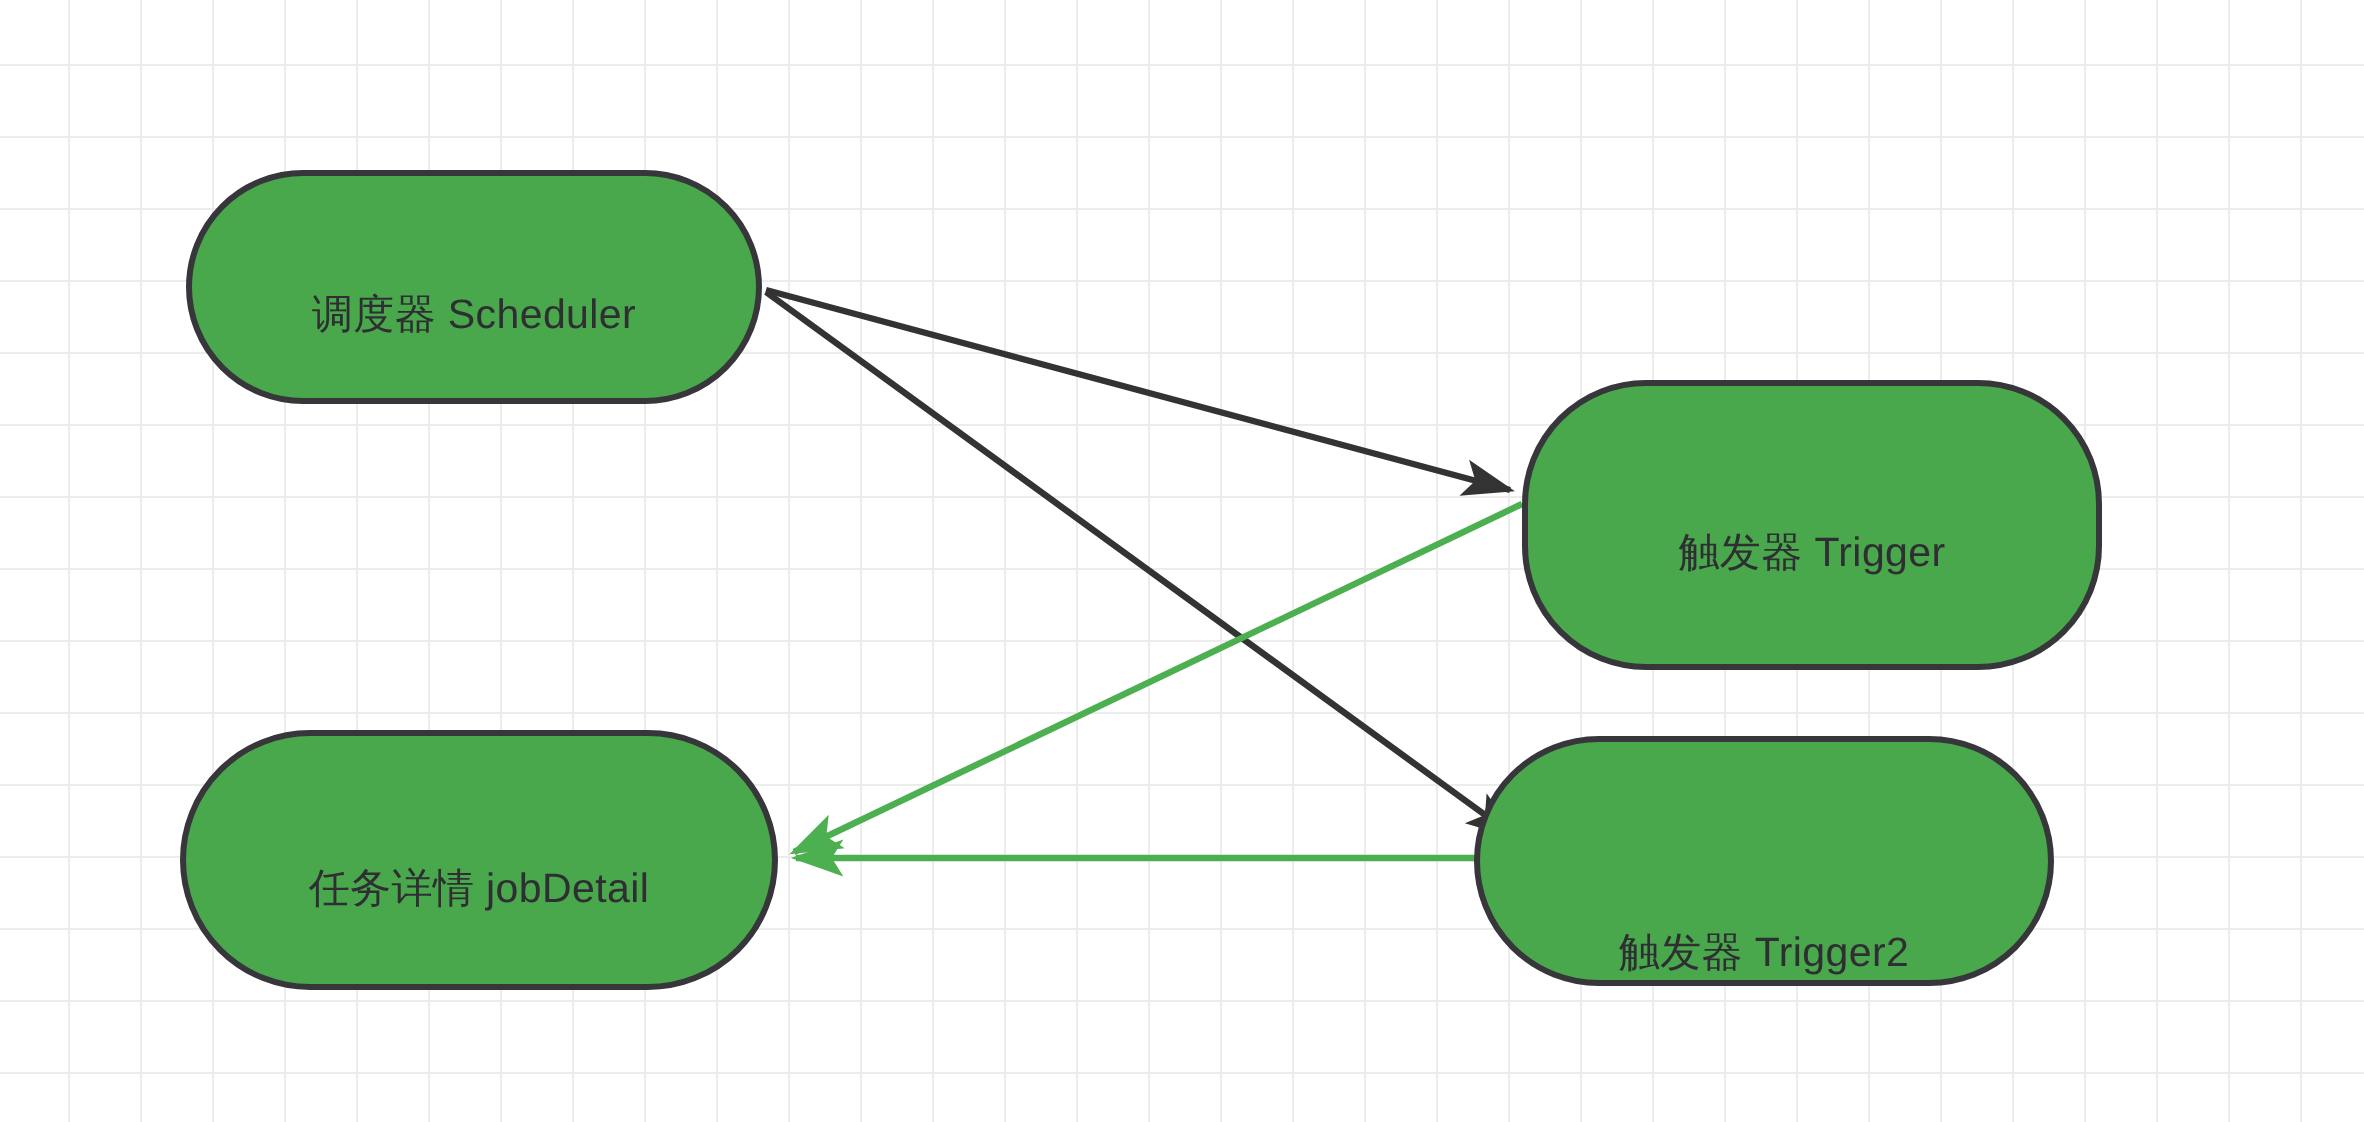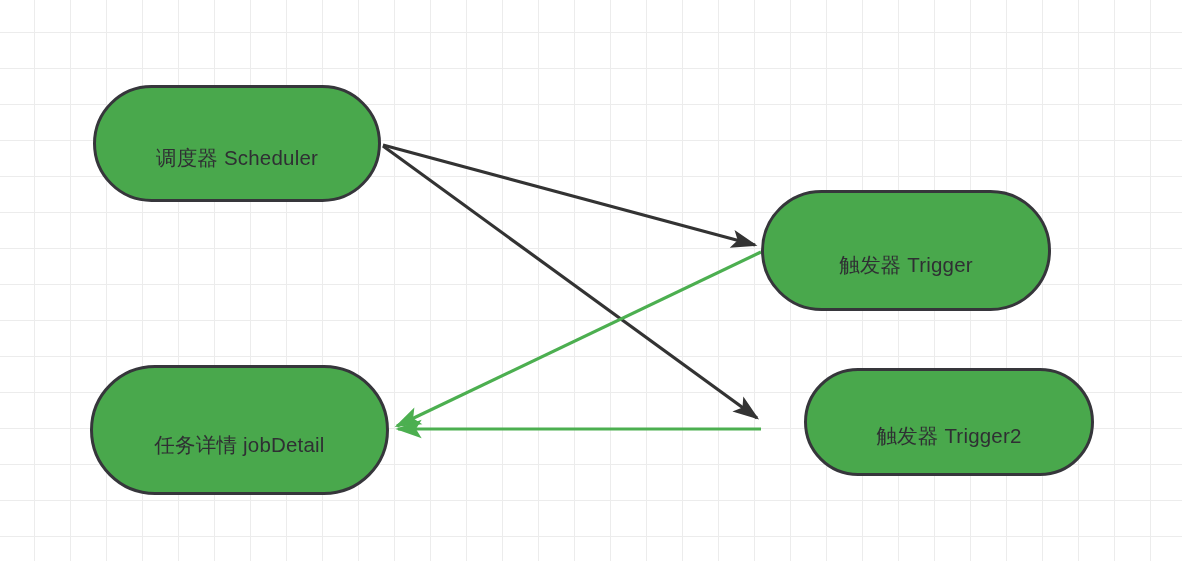--- a/index.html
+++ b/index.html
@@ -71,31 +71,32 @@
     height: 130px;
     border-radius: 66px;
     justify-content: flex-start;
     padding-top: 36px;
   }
 
   #node-trigger {
     left: 761px;
     top: 190px;
     width: 290px;
-    height: 121px;
+    height: 145px;
     border-radius: 62px;
     align-items: center;
   }
 
   #node-trigger2 {
-    left: 804px;
+    left: 737px;
     top: 368px;
     width: 290px;
-    height: 108px;
+    height: 125px;
     border-radius: 64px;
+    justify-content: flex-end;
   }
 
   .subnode {
     box-sizing: border-box;
     margin-top: 9px;
     margin-right: 44px;
     padding: 4px 20px 6px 20px;
     background: #8ed08b;
     border: 3px solid #36363b;
     border-radius: 22px;

